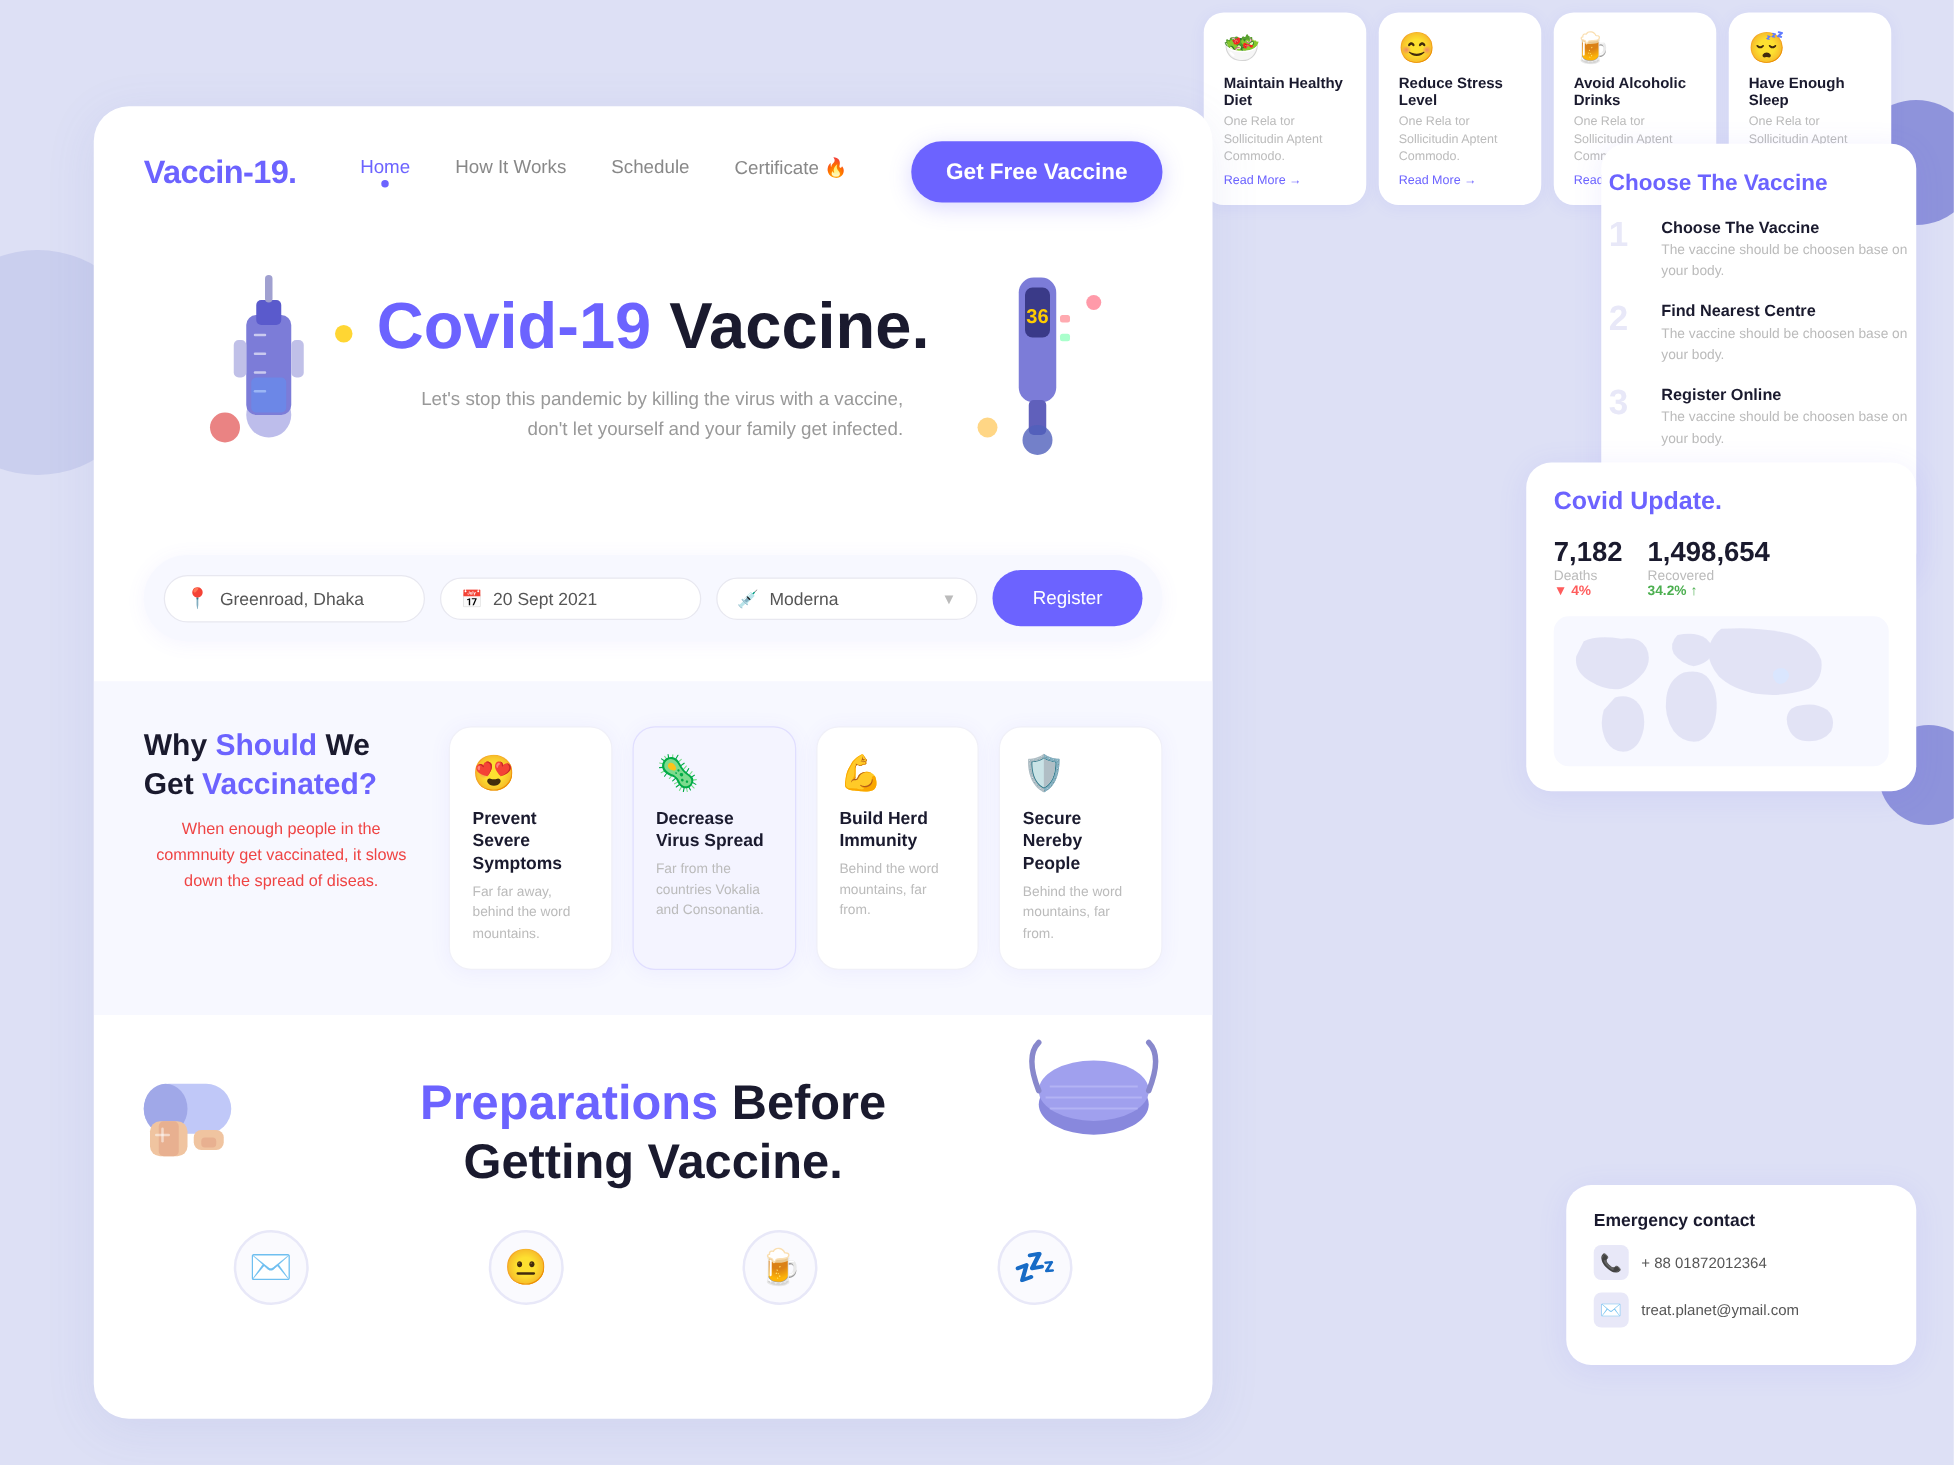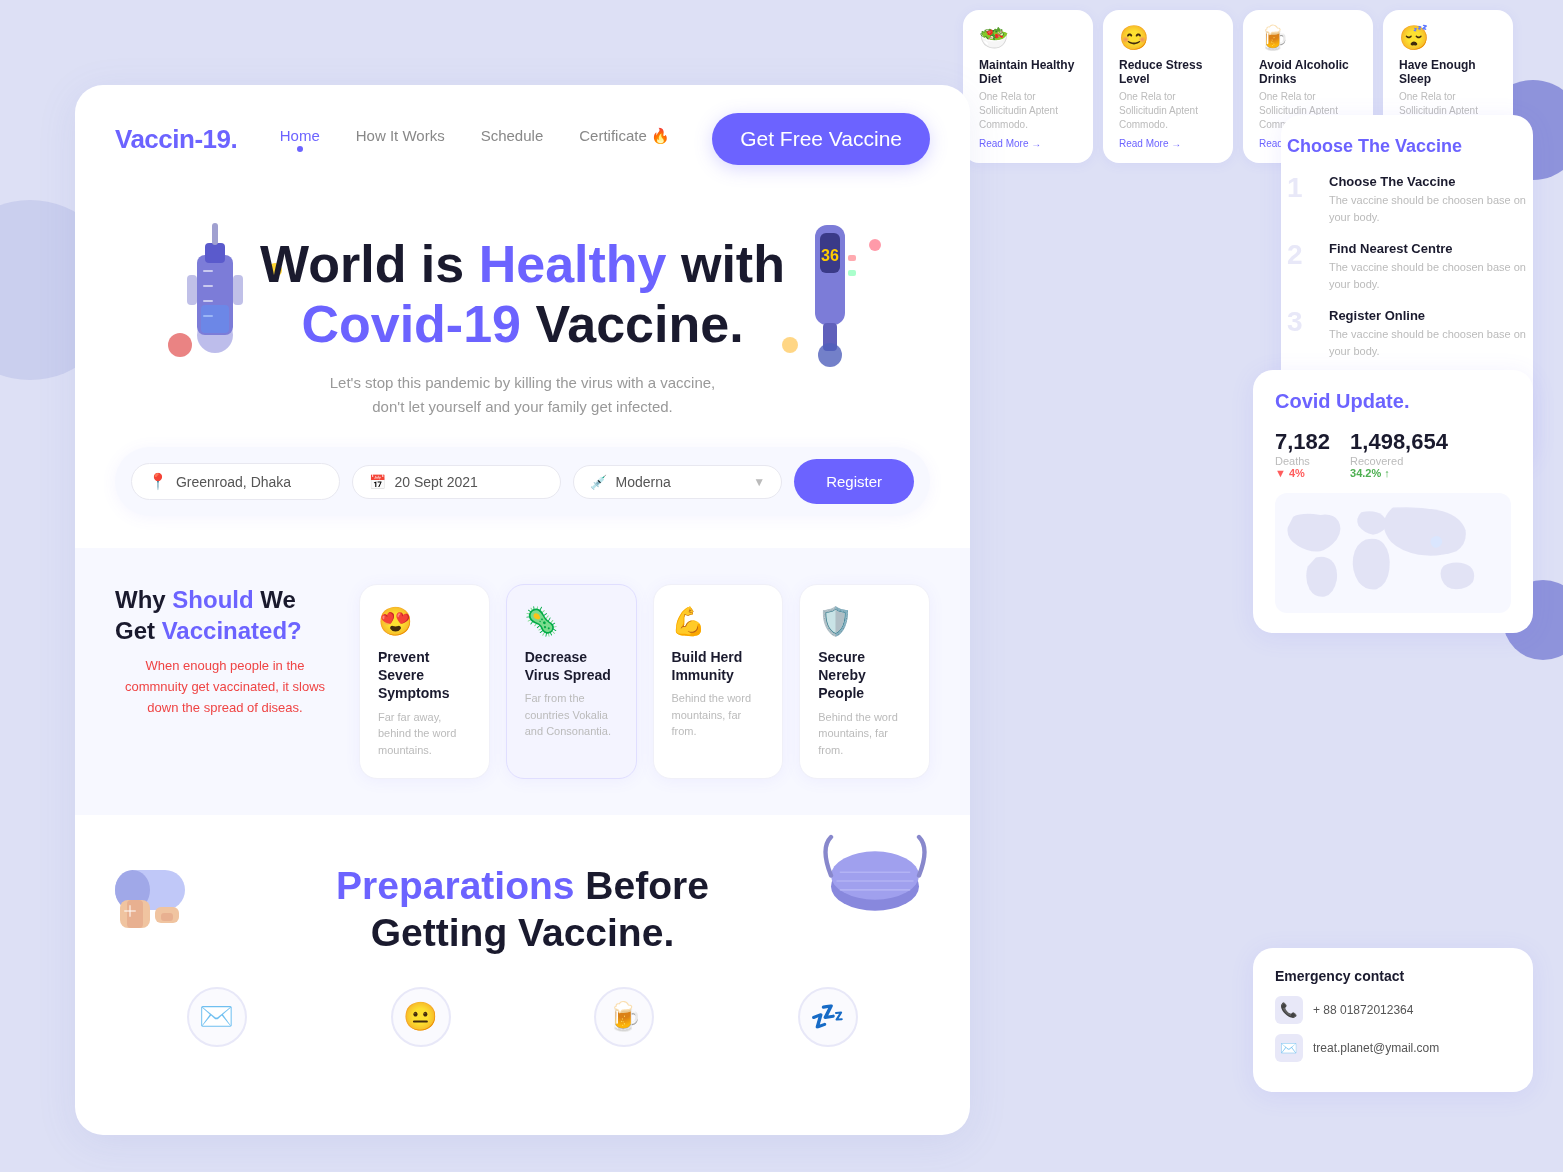--- a/index.html
+++ b/index.html
@@ -100,22 +100,22 @@
       background: #6c63ff;
       border-radius: 50%;
       margin: 2px auto 0;
     }
     .btn-vaccine {
       background: #6c63ff;
       color: #fff;
       border: none;
       border-radius: 50px;
       padding: 14px 28px;
-      font-size: 21px;
-      font-weight: 400;
+      font-size: 18px;
+      font-weight: 700;
       cursor: pointer;
       box-shadow: 0 4px 18px rgba(108,99,255,0.25);
     }
 
     
     .hero {
       padding: 40px 40px 0 40px;
       position: relative;
     }
     .hero-content {
@@ -126,21 +126,21 @@
       font-size: 52px;
       font-weight: 800;
       color: #1a1a2e;
       line-height: 1.15;
       text-align: center;
     }
     .hero-title .highlight {
       color: #6c63ff;
     }
     .hero-subtitle {
-      text-align: center;
+      text-align: right;
       color: #999;
       font-size: 15px;
       margin-top: 16px;
       line-height: 1.6;
       max-width: 400px;
       margin-left: auto;
       margin-right: auto;
     }
 
     
@@ -401,21 +401,21 @@
       font-size: 11px;
       color: #bbb;
       line-height: 1.5;
     }
 
     
     .update-panel {
       position: absolute;
       top: 370px;
       right: 30px;
-      width: 280px;
+      width: 312px;
       background: #fff;
       border-radius: 20px;
       padding: 20px 22px;
       box-shadow: 0 4px 24px rgba(108,99,255,0.10);
     }
     .update-title {
       font-size: 20px;
       font-weight: 800;
       color: #1a1a2e;
       margin-bottom: 16px;
@@ -540,23 +540,20 @@
 
           <circle cx="45" cy="130" r="12" fill="#e87575" opacity="0.9"></circle>
           <circle cx="140" cy="55" r="7" fill="#ffcc00" opacity="0.8"></circle>
 
           <rect x="52" y="60" width="10" height="30" rx="4" fill="#c0c0e8"></rect>
           <rect x="98" y="60" width="10" height="30" rx="4" fill="#c0c0e8"></rect>
         </svg>
       </div>
 
       <div class="hero-content" style="text-align:center; padding-top:30px;">
-        <div class="hero-title">
-          <span>World is </span><span class="highlight">Healthy</span><span> with</span>
-        </div>
         <div class="hero-title">
           <span class="highlight">Covid-19</span><span> Vaccine.</span>
         </div>
         <p class="hero-subtitle">Let's stop this pandemic by killing the virus with a vaccine, don't let yourself and your family get infected.</p>
       </div>
 
       <div style="position:absolute; right:30px; top:0px; width:140px; height:180px;">
         <svg viewBox="0 0 140 180" width="140" height="180">
 
           <rect x="55" y="20" width="30" height="100" rx="12" fill="#7c7cd8"></rect>

